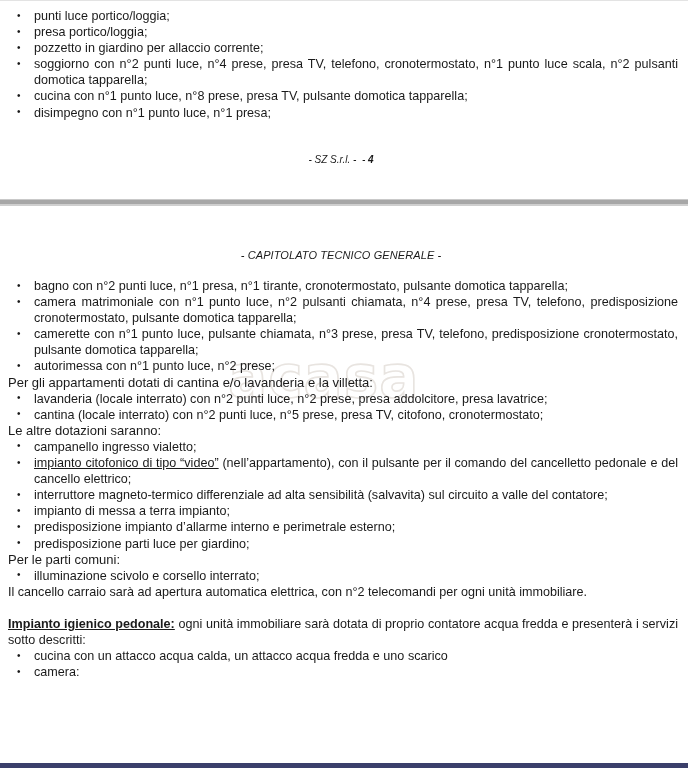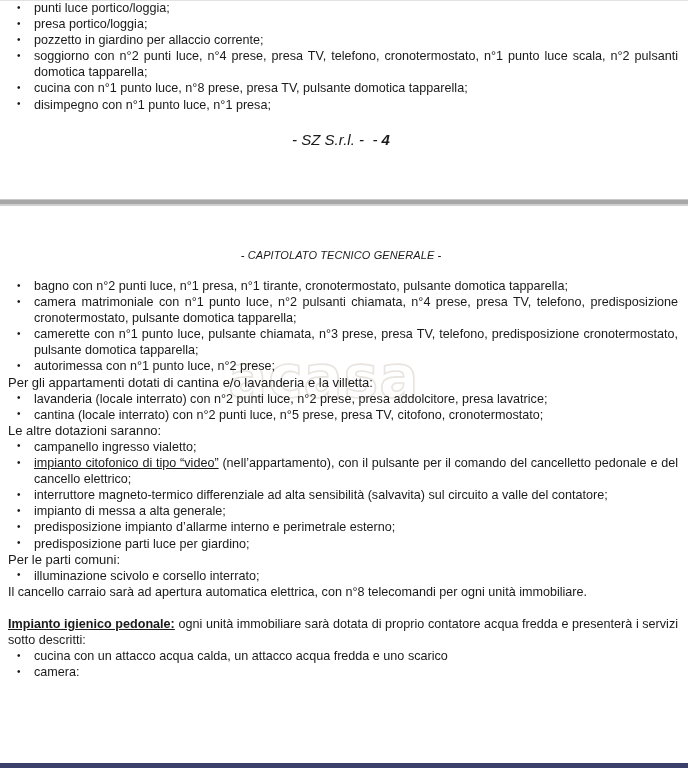--- a/index.html
+++ b/index.html
@@ -58,21 +58,21 @@
 
   
   .page-frag {
     position: absolute;
     left: 0;
     width: 688px;
     box-sizing: border-box;
     z-index: 2;
   }
 
-  .frag-top { top: 0px; padding: 0 10px 0 4px; }
+  .frag-top { top: 8px; padding: 0 10px 0 4px; }
   .frag-bottom { top: 208px; padding: 0 10px 0 4px; }
 
   
   .page-separator {
     position: absolute;
     left: 0;
     top: 199px;
     width: 688px;
     height: 7px;
     background: linear-gradient(to bottom,
@@ -133,23 +133,23 @@
     line-height: 16.1px;
     margin: 0;
     padding-left: 4px;
     text-align: justify;
     text-justify: inter-word;
   }
 
   .footer-line {
     text-align: center;
     font-style: italic;
-    font-size: 15px;
+    font-size: 10px;
     line-height: 14px;
-    margin: 0;
+    margin: 12px;
     padding: 0;
     color: #1a1a1a;
   }
   .footer-line .pagenum {
     font-weight: bold;
     font-style: italic;
   }
 
   .section-heading {
     text-align: center;
@@ -252,39 +252,39 @@
       <li>
         <span class="li-inner">campanello ingresso vialetto;</span>
       </li>
       <li>
         <span class="li-inner"><span class="u">impianto citofonico di tipo “video”</span><span> (nell’appartamento), con il pulsante per il comando del cancelletto pedonale e del cancello elettrico;</span></span>
       </li>
       <li>
         <span class="li-inner">interruttore magneto-termico differenziale ad alta sensibilità (salvavita) sul circuito a valle del contatore;</span>
       </li>
       <li>
-        <span class="li-inner">impianto di messa a alta generale;</span>
+        <span class="li-inner">impianto di messa a terra impianto;</span>
       </li>
       <li>
         <span class="li-inner">predisposizione impianto d’allarme interno e perimetrale esterno;</span>
       </li>
       <li>
         <span class="li-inner">predisposizione parti luce per giardino;</span>
       </li>
     </ul>
 
     <p class="plain-line">Per le parti comuni:</p>
 
     <ul class="doc-list">
       <li>
         <span class="li-inner">illuminazione scivolo e corsello interrato;</span>
       </li>
     </ul>
 
-    <p class="plain-para">Il cancello carraio sarà ad apertura automatica elettrica, con n°8 telecomandi per ogni unità immobiliare.</p>
+    <p class="plain-para">Il cancello carraio sarà ad apertura automatica elettrica, con n°2 telecomandi per ogni unità immobiliare.</p>
 
     <div class="spacer-16"></div>
 
     <p class="plain-para"><span class="bu">Impianto igienico pedonale:</span><span> ogni unità immobiliare sarà dotata di proprio contatore acqua fredda e presenterà i servizi sotto descritti:</span></p>
 
     <ul class="doc-list">
       <li>
         <span class="li-inner">cucina con un attacco acqua calda, un attacco acqua fredda e uno scarico</span>
       </li>
       <li>

